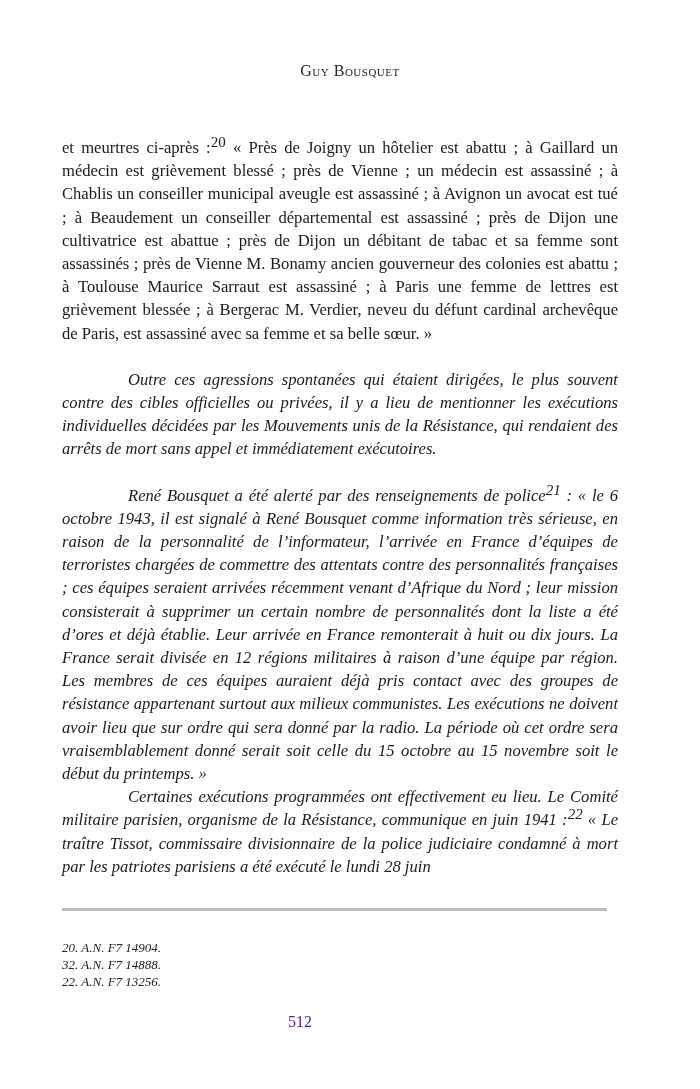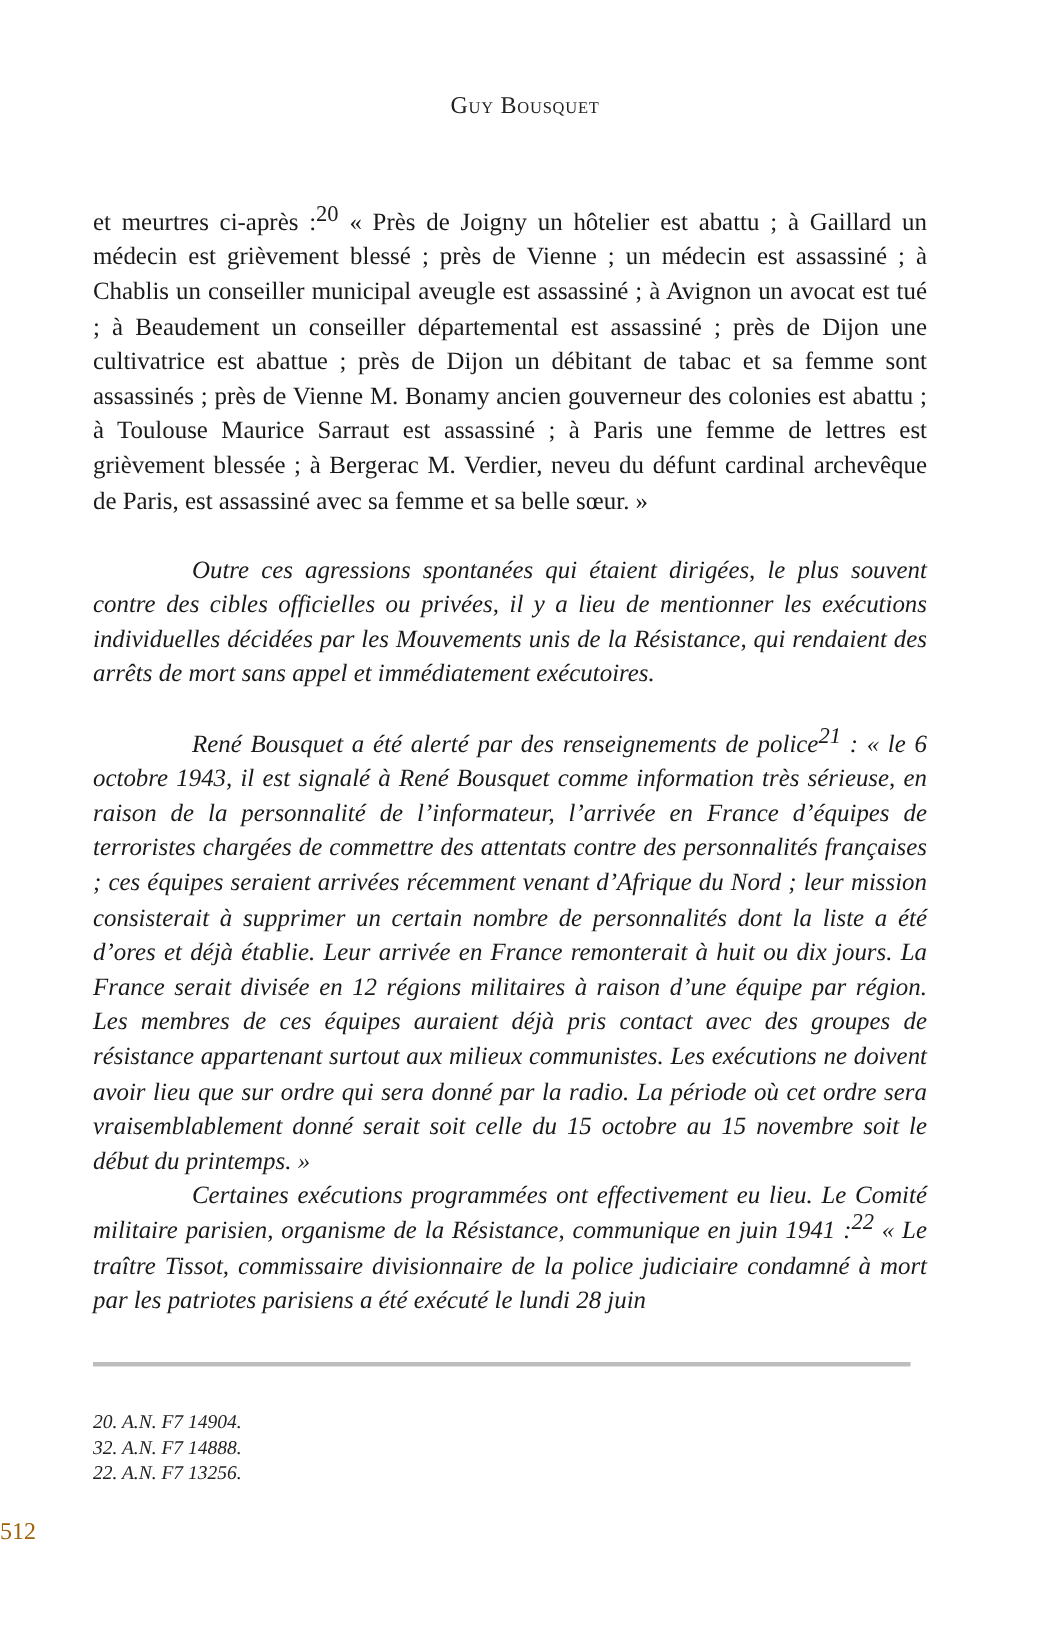--- a/index.html
+++ b/index.html
@@ -8,21 +8,21 @@
     .running-head { position: absolute; top: 62px; left: 0; width: 700px; text-align: center;
                     font-size: 16px; letter-spacing: 0.5px; font-variant: small-caps; color: #222; }
     .body-text { position: absolute; top: 136px; left: 62px; width: 556px; }
     .para { margin: 0; font-size: 16.6px; line-height: 23.2px; text-align: justify; hyphens: none; }
     .para.indent { text-indent: 66px; font-style: italic; }
     .gap { height: 23px; }
     sup { font-size: 15px; line-height: 0; vertical-align: 6px; }
     .fn-rule { position: absolute; top: 908px; left: 62px; width: 545px; height: 3px; background: #bdbdbd; }
     .footnotes { position: absolute; top: 915px; left: 62px; font-size: 13px; line-height: 17px; font-style: italic; color: #222; margin-top: 24px; }
     .footnote { display: block; }
-    .page-number { position: absolute; top: 1013px; left: 0; width: 600px; font-size: 16px; color: #a16207; }
+    .page-number { position: absolute; top: 1013px; left: 0; width: 600px; text-align: center; font-size: 16px; color: #4c1d95; }
   </style>
 </head>
 <body>
 
 <div class="running-head">Guy Bousquet</div>
 
 <div class="body-text">
   <p class="para">
     <span>et meurtres ci-après :</span><sup>20</sup><span> « Près de Joigny un hôtelier est abattu ; à Gaillard un médecin est grièvement blessé ; près de Vienne ; un médecin est assassiné ; à Chablis un conseiller municipal aveugle est assassiné ; à Avignon un avocat est tué ; à Beaudement un conseiller départemental est assassiné ; près de Dijon une cultivatrice est abattue ; près de Dijon un débitant de tabac et sa femme sont assassinés ; près de Vienne M. Bonamy ancien gouverneur des colonies est abattu ; à Toulouse Maurice Sarraut est assassiné ; à Paris une femme de lettres est grièvement blessée ; à Bergerac M. Verdier, neveu du défunt cardinal archevêque de Paris, est assassiné avec sa femme et sa belle sœur. »</span>
   </p>

